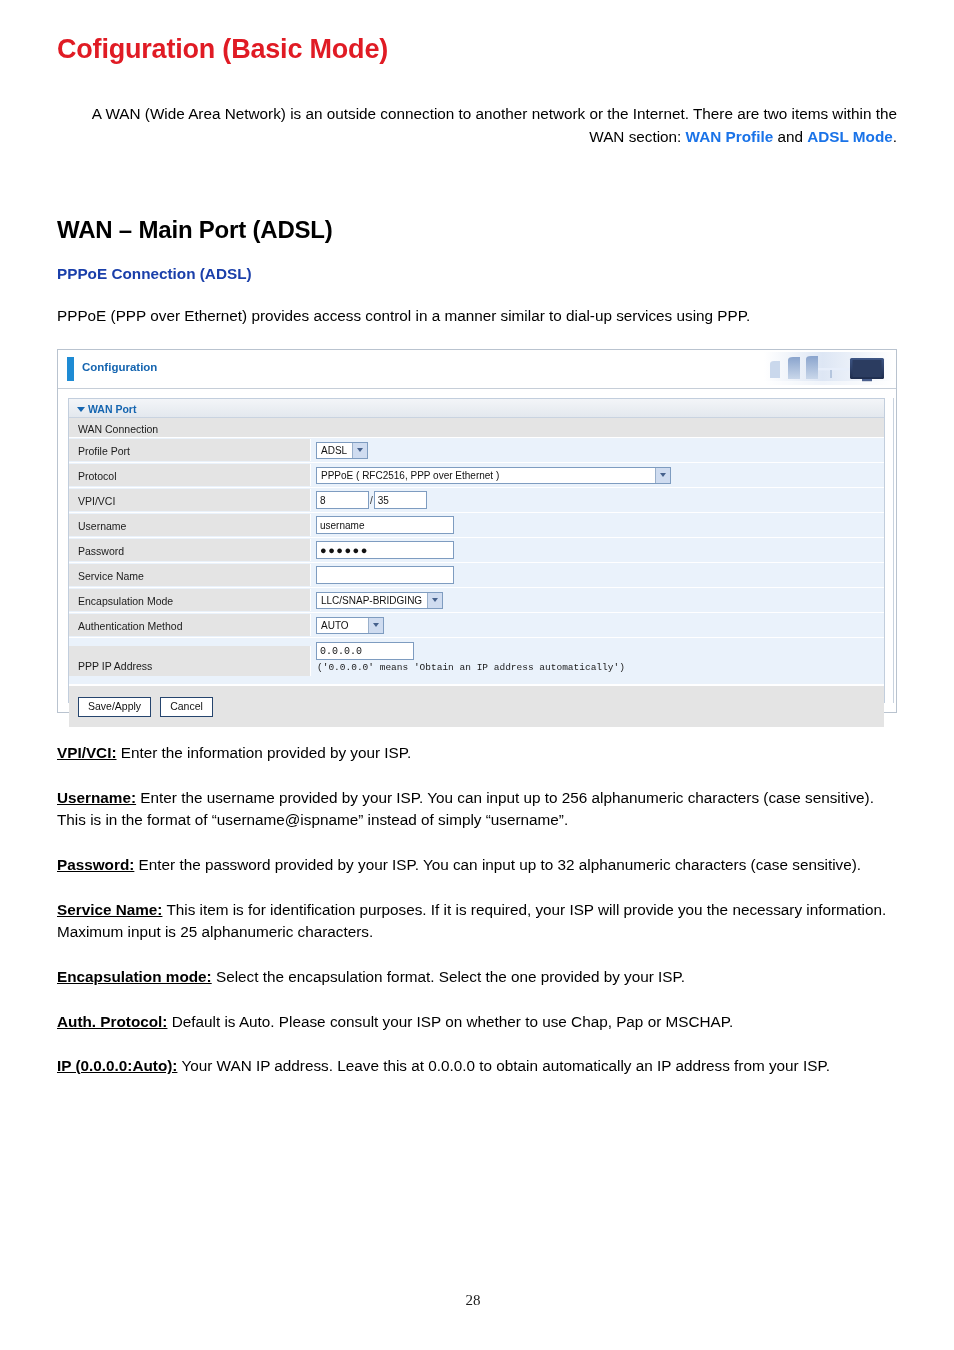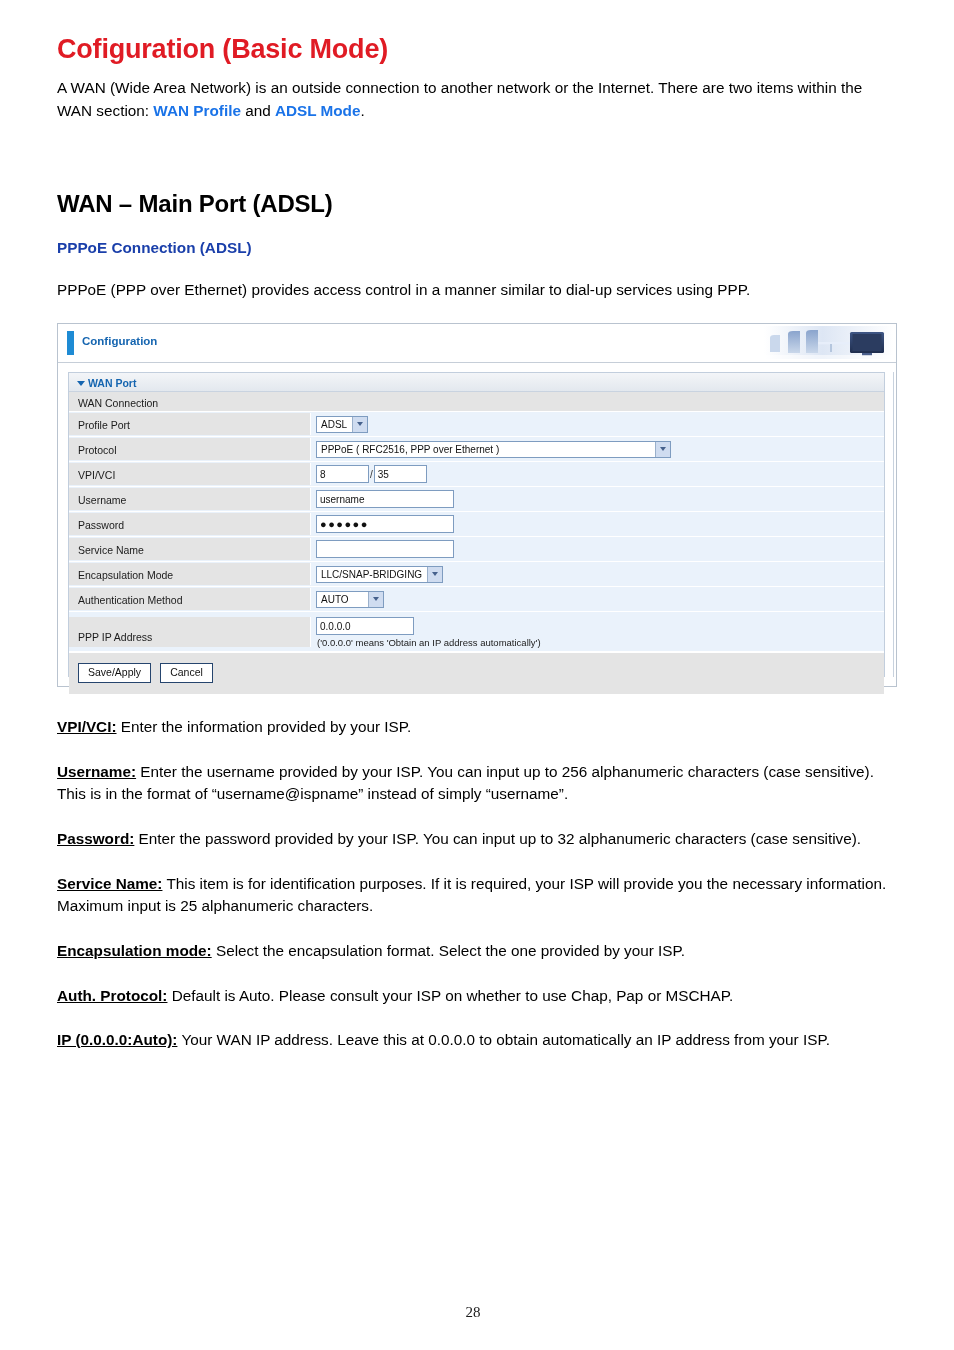--- a/index.html
+++ b/index.html
@@ -28,22 +28,23 @@
     font-size: 27px;
     font-weight: bold;
     color: #e01b24;
     margin: 0;
     padding-top: 34px;
     letter-spacing: -0.2px;
   }
   .intro {
     font-size: 15.3px;
     line-height: 1.48;
-    margin-top: 12px;
+    margin-top: 38px;
     max-width: 840px;
+    text-align: right;
   }
   .lnk {
     color: #1a73e8;
     font-weight: bold;
   }
   .h2 {
     font-size: 24px;
     font-weight: bold;
     margin: 0;
     padding-top: 52px;
@@ -71,21 +72,20 @@
 
   .page-number {
     position: absolute;
     left: 0;
     right: 8px;
     top: 1292px;
     text-align: center;
     font-family: "Liberation Serif", serif;
     font-size: 15px;
     color: #1a1a1a;
-    margin-top: 12px;
   }
 
   
   .shot {
     margin-top: 22px;
     width: 840px;
     height: 364px;
     box-sizing: border-box;
     border: 1px solid #b9c3cf;
     background: #ffffff;
@@ -193,21 +193,22 @@
   .frow .val {
     flex: 1;
     padding: 3px 0 3px 5px;
     box-sizing: border-box;
     display: flex;
     align-items: center;
   }
   .frow.tall .val {
     display: block;
     padding-top: 4px;
-    padding-bottom: 3px;
+    padding-bottom: 11px;
+    font-family: Liberation Mono, monospace;
   }
   .frow.tall .lab { padding-top: 14px; }
 
   
   .tb {
     height: 15px;
     border: 1px solid #7e9cc0;
     background: #ffffff;
     font-size: 10px;
     color: #111;

